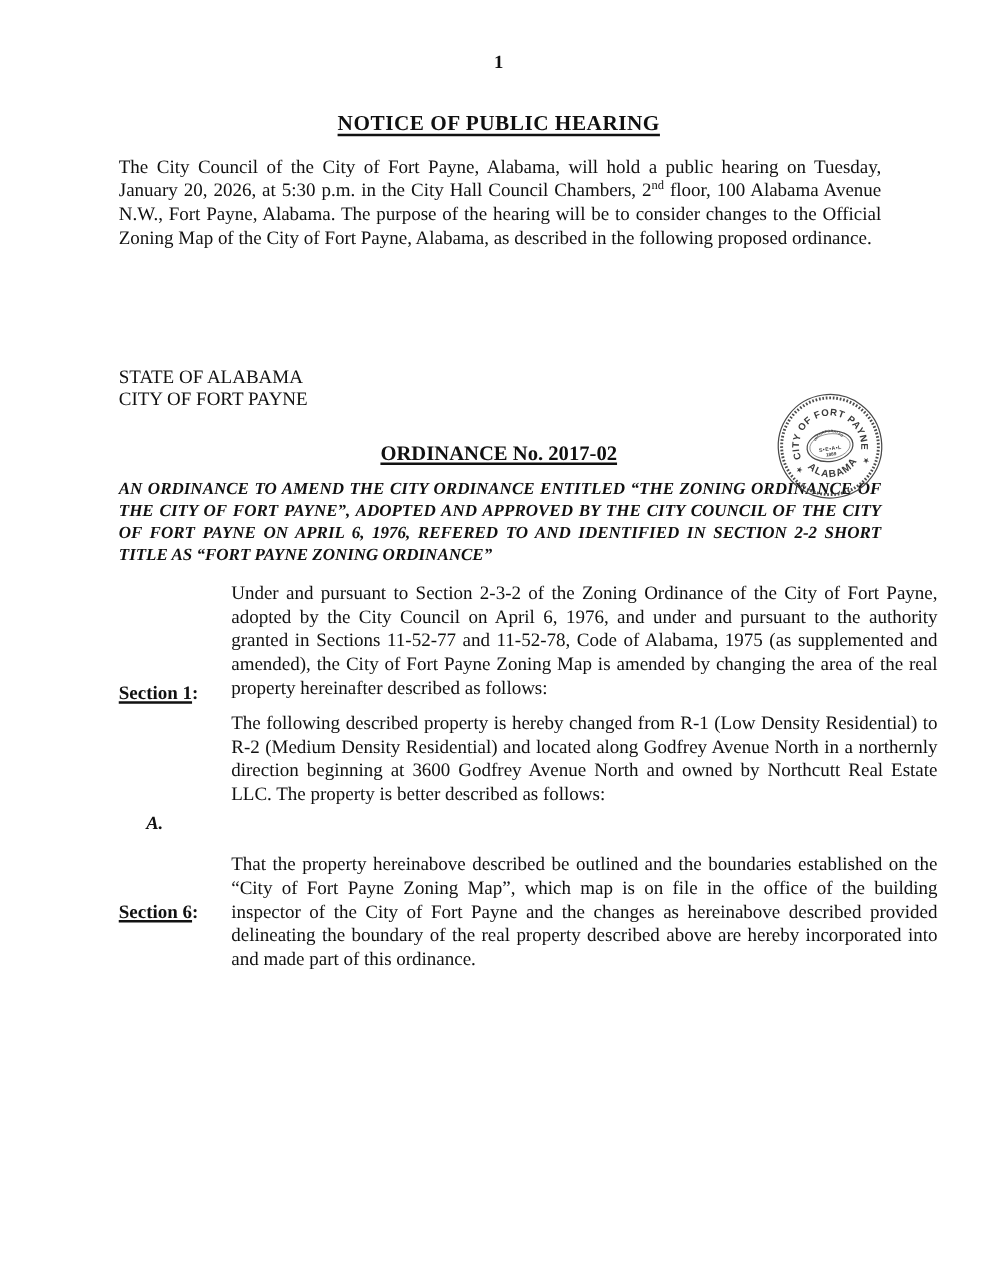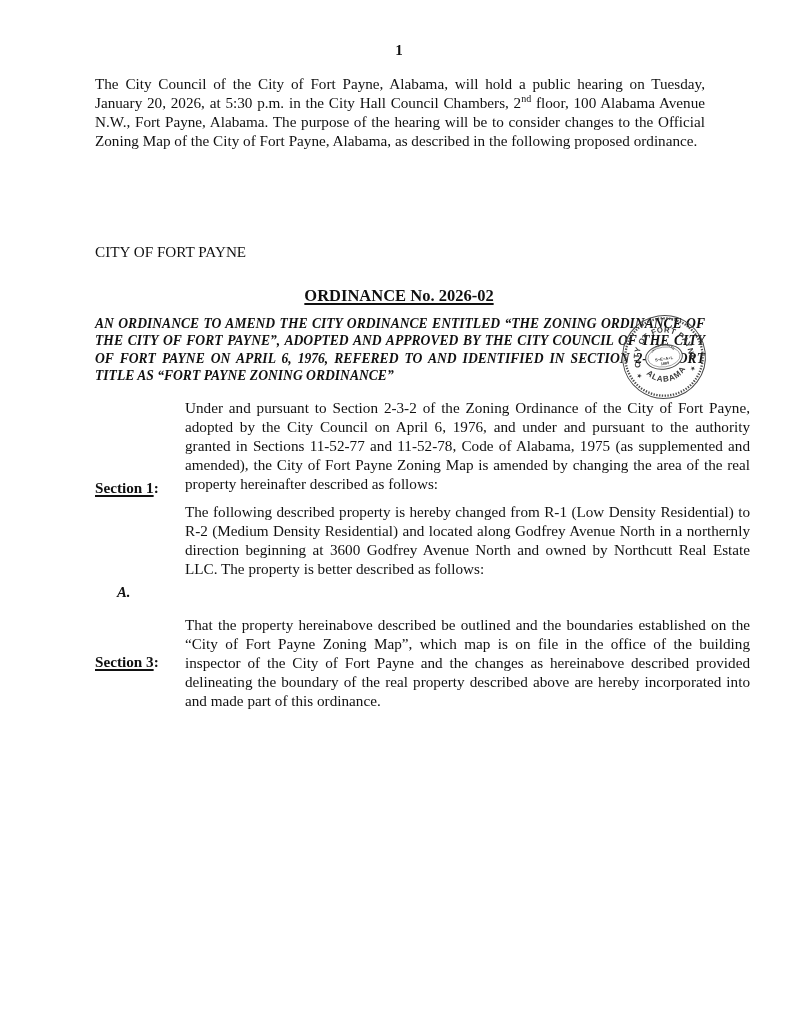--- a/index.html
+++ b/index.html
@@ -107,24 +107,26 @@
   }
   svg text, svg textPath { fill:#3a3a3a; font-family:"Liberation Sans","DejaVu Sans",sans-serif; }
 </style>
 </head>
 <body>
 
 <div class="page">
 
   <div class="page-number">1</div>
 
+  <h1 class="doc-title"><span>NOTICE OF PUBLIC HEARING</span></h1>
 
   <p class="intro"><span>The City Council of the City of Fort Payne, Alabama, will hold a public hearing on Tuesday, January 20, 2026, at 5:30 p.m. in the City Hall Council Chambers, 2</span><sup>nd</sup><span> floor, 100 Alabama Avenue N.W., Fort Payne, Alabama. The purpose of the hearing will be to consider changes to the Official Zoning Map of the City of Fort Payne, Alabama, as described in the following proposed ordinance.</span></p>
 
   <div class="jurisdiction">
+    <div>STATE OF ALABAMA</div>
     <div>CITY OF FORT PAYNE</div>
   </div>
 
   <svg class="seal" viewBox="-50 -50 100 100" xmlns="http://www.w3.org/2000/svg">
     <defs>
       <path id="seal-top-arc" d="M -26.5,8 A 27.6,27.6 0 1 1 26.5,8" fill="none"></path>
       <path id="seal-bottom-arc" d="M -24,13 A 27.2,27.2 0 0 0 24,13" fill="none"></path>
       <path id="seal-inner-arc" d="M -13,-3.5 A 13.8,13.8 0 0 1 13,-3.5" fill="none"></path>
     </defs>
     <circle cx="0" cy="0" r="46" fill="none" stroke="#4a4a4a" stroke-width="1.1"></circle>
@@ -139,37 +141,37 @@
     <text x="31" y="19" font-size="7" text-anchor="middle" transform="rotate(-28 31 19)">★</text>
     <ellipse cx="0" cy="0" rx="20.5" ry="13.5" fill="#ffffff" stroke="#4a4a4a" stroke-width="1.1"></ellipse>
     <ellipse cx="0" cy="0" rx="18" ry="11" fill="none" stroke="#4a4a4a" stroke-width="0.5"></ellipse>
     <text font-size="3.1" font-weight="bold" letter-spacing="0.25" text-anchor="middle">
       <textPath href="#seal-inner-arc" startOffset="50%">INCORPORATED</textPath>
     </text>
     <text x="0" y="3.6" font-size="4.6" font-weight="bold" letter-spacing="0.5" text-anchor="middle">S•E•A•L</text>
     <text x="0" y="8.6" font-size="4.2" font-weight="bold" text-anchor="middle">1889</text>
   </svg>
 
-  <h2 class="ord-title"><span>ORDINANCE No. 2026-02</span></h2>
+  <h2 class="ord-title"><span>ORDINANCE No. 2017-02</span></h2>
 
   <p class="preamble">AN ORDINANCE TO AMEND THE CITY ORDINANCE ENTITLED “THE ZONING ORDINANCE OF THE CITY OF FORT PAYNE”, ADOPTED AND APPROVED BY THE CITY COUNCIL OF THE CITY OF FORT PAYNE ON APRIL 6, 1976, REFERED TO AND IDENTIFIED IN SECTION 2-2 SHORT TITLE AS “FORT PAYNE ZONING ORDINANCE”</p>
 
 
   <div class="section section-1">
     <div class="section-label-cell"><span class="lbl">Section 1</span><span>:</span></div>
     <div class="section-body">
       <p>Under and pursuant to Section 2-3-2 of the Zoning Ordinance of the City of Fort Payne, adopted by the City Council on April 6, 1976, and under and pursuant to the authority granted in Sections 11-52-77 and 11-52-78, Code of Alabama, 1975 (as supplemented and amended), the City of Fort Payne Zoning Map is amended by changing the area of the real property hereinafter described as follows:</p>
       <p>The following described property is hereby changed from R-1 (Low Density Residential) to R-2 (Medium Density Residential) and located along Godfrey Avenue North in a northernly direction beginning at 3600 Godfrey Avenue North and owned by Northcutt Real Estate LLC. The property is better described as follows:</p>
     </div>
   </div>
 
   <div class="item-a">
     <span>A.</span>
   </div>
 
   <div class="section section-2">
-    <div class="section-label-cell"><span class="lbl">Section 3</span><span>:</span></div>
+    <div class="section-label-cell"><span class="lbl">Section 6</span><span>:</span></div>
     <div class="section-body">
       <p>That the property hereinabove described be outlined and the boundaries established on the “City of Fort Payne Zoning Map”, which map is on file in the office of the building inspector of the City of Fort Payne and the changes as hereinabove described provided delineating the boundary of the real property described above are hereby incorporated into and made part of this ordinance.</p>
     </div>
   </div>
 
 </div>
 
 </body></html>

